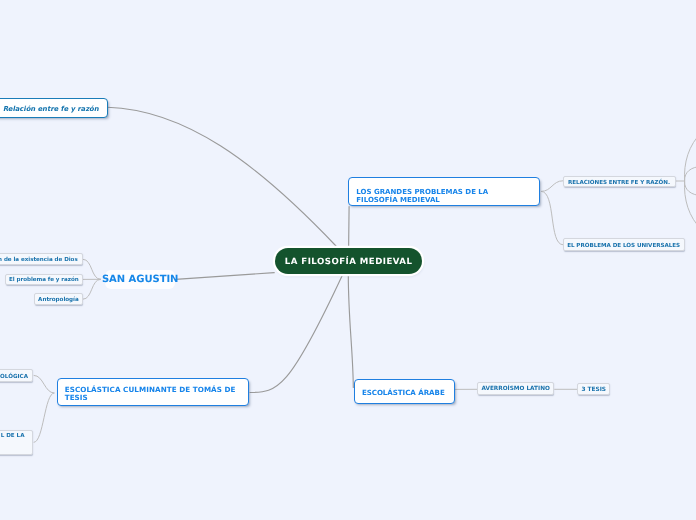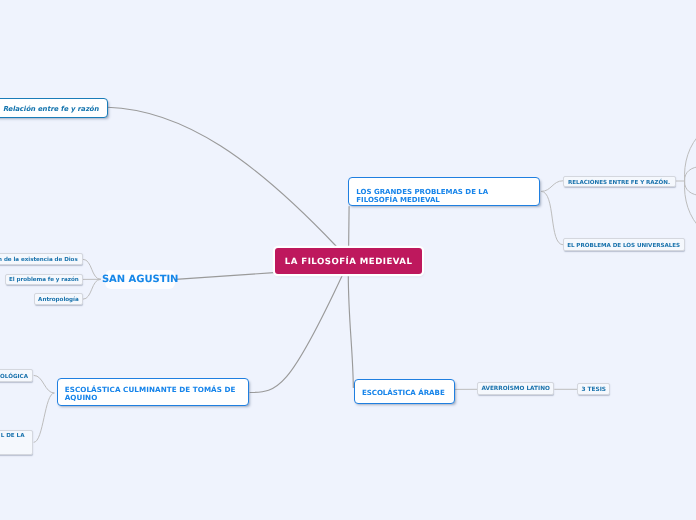--- a/index.html
+++ b/index.html
@@ -7,21 +7,21 @@
   body{width:696px;height:520px;overflow:hidden;background:#eff3fd;
        font-family:"DejaVu Sans",sans-serif;
        -webkit-font-smoothing:antialiased;text-rendering:geometricPrecision;}
   #canvas{position:relative;width:696px;height:520px;overflow:hidden;}
   #edges{position:absolute;left:0;top:0;width:696px;height:520px;pointer-events:none;}
   .node{position:absolute;box-sizing:border-box;display:flex;align-items:center;
         justify-content:center;border-radius:5px;}
   .node .lbl{display:block;text-align:center;white-space:pre;}
 
   
-  .n-root{background:#be185d;border-radius:3px;
+  .n-root{background:#14532d;border-radius:13px;
           box-shadow:0 0 0 2.2px #ffffff, 1px 2px 3px rgba(70,90,125,.20);}
   .n-root .lbl{color:#ffffff;font-weight:700;font-size:8.6px;letter-spacing:0.47px;position:relative;top:1.3px;left:0.3px;}
 
   
   .n-l1{background:#ffffff;border:1.5px solid #1f7fe0;border-radius:4px;
         box-shadow:1.5px 2px 2.5px -1px rgba(70,90,125,.45);}
   .n-l1 .lbl{color:#1684ea;font-weight:700;letter-spacing:.3px;}
 
   
   .n-teal{background:#ffffff;border:1.7px solid #1a7cb8;border-radius:4px;
@@ -113,21 +113,21 @@
   <div class="node n-leaf" style="left:4.9px;top:273.5px;width:77.9px;height:11.8px;">
     <span class="lbl" style="font-size:5.55px;letter-spacing:-.03px;">El problema fe y razón</span>
   </div>
 
   <div class="node n-leaf" style="left:34.1px;top:293.4px;width:48.7px;height:11.2px;">
     <span class="lbl" style="font-size:5.6px;letter-spacing:-.02px;">Antropología</span>
   </div>
 
   <div class="node n-l1 multi left" style="left:56.5px;top:378px;width:192.1px;height:28.2px;padding-left:7.2px;align-items:flex-start;padding-top:7.4px;">
     <span class="lbl" style="font-size:7.2px;line-height:7.9px;text-align:left;letter-spacing:.06px;">ESCOLÁSTICA CULMINANTE DE TOMÁS DE
-AQUINO</span>
+TESIS</span>
   </div>
 
   <div class="node n-leaf" style="left:-58px;top:369.3px;width:91.1px;height:12.7px;justify-content:flex-end;padding-right:4.1px;">
     <span class="lbl" style="font-size:5.6px;letter-spacing:.0px;">OLÓGICA</span>
   </div>
 
   <div class="node n-leaf" style="left:-58px;top:429.8px;width:91.1px;height:24.8px;align-items:flex-start;justify-content:flex-end;padding-right:7.6px;padding-top:1.4px;">
     <span class="lbl" style="font-size:5.6px;letter-spacing:.0px;">L DE LA</span>
   </div>
 

